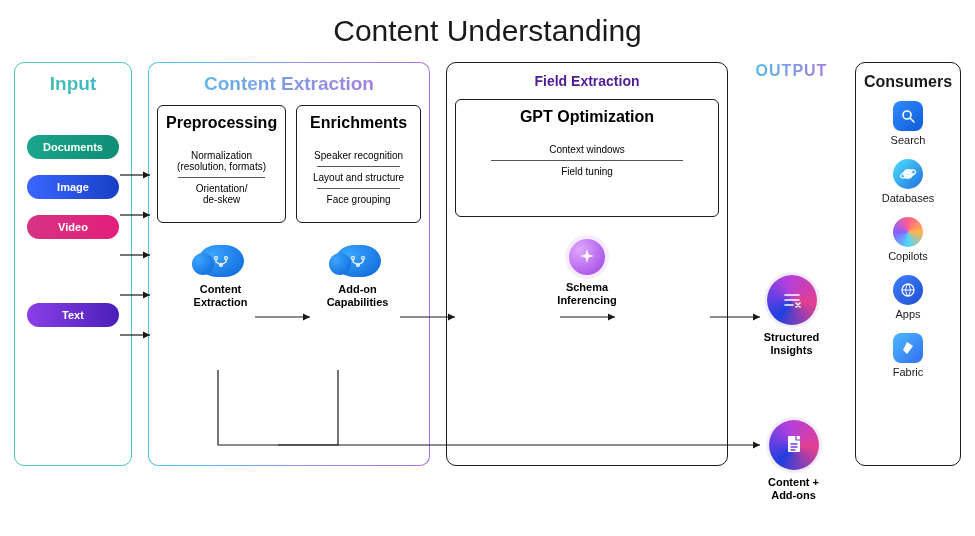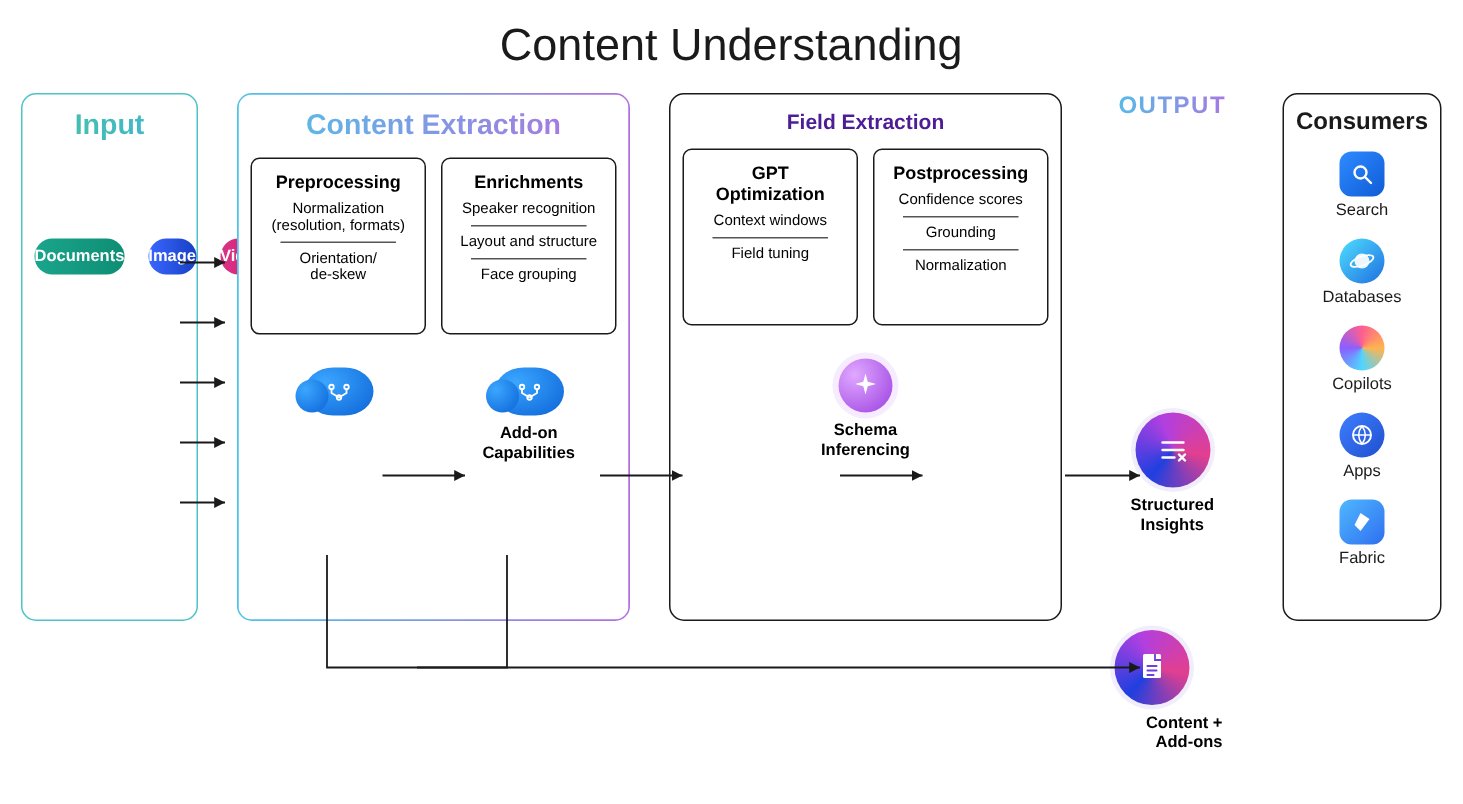--- a/index.html
+++ b/index.html
@@ -16,22 +16,22 @@
     font-size: 30px;
     font-weight: 400;
     color: #1a1a1a;
     padding-top: 14px;
     padding-bottom: 14px;
   }
   .row {
     display: flex;
     align-items: stretch;
     padding: 0 14px;
-    gap: 26px;
-    height: 352px;
+    gap: 16px;
+    height: 404px;
   }
   .panel {
     border: 1px solid;
     border-radius: 10px;
     padding: 10px 8px 10px;
     position: relative;
   }
   .panel-title {
     text-align: center;
     font-weight: 600;
@@ -46,21 +46,21 @@
     border: 1px solid #4dc3c9;
     position: relative;
   }
   .input-col .panel-title {
     background: linear-gradient(90deg,#46c2a5,#3fb5d4);
     -webkit-background-clip: text;
     background-clip: text;
     color: transparent;
     font-size: 19px;
   }
-  .pill-stack { display:flex; flex-direction:row; gap:16px; margin-top:40px; align-items:center;}
+  .pill-stack { display:flex; flex-direction:column; gap:16px; margin-top:40px; align-items:center;}
   .pill {
     width: 92px;
     height: 24px;
     border-radius: 12px;
     color:#fff;
     font-size:11px;
     font-weight:600;
     display:flex; align-items:center; justify-content:center;
   }
   .pill-doc   { background: linear-gradient(90deg,#1aa58c,#0e8e74);}
@@ -96,21 +96,21 @@
   .sub-row { display:flex; gap:10px; margin-top:6px;}
   .sub-box {
     flex:1;
     border:1px solid #1a1a1a;
     border-radius:6px;
     padding:8px 8px;
     text-align:center;
     font-size:10px;
     min-height:118px;
   }
-  .sub-box h4 { font-size:12px; font-weight:700; margin-bottom:6px;}
+  .sub-box h4 { font-size:16px; font-weight:700; margin-bottom:18px;}
   .sub-box .divline { border-top:1px solid #555; margin:5px auto; width:78%;}
   .cloud-row { display:flex; gap:10px; margin-top:22px; align-items:flex-start;}
   .cloud-item { flex:1; text-align:center; font-size:11px; font-weight:600;}
   .cloud-item .label { margin-top:6px; line-height:1.2; white-space:pre-line;}
   .cloud-icon {
     width:46px; height:32px; margin:0 auto;
     background: radial-gradient(ellipse at 30% 30%,#3ba6ff,#0b63d6);
     border-radius: 50% / 60%;
     position:relative;
     display:flex;align-items:center;justify-content:center;
@@ -160,24 +160,24 @@
   }
   .cons-icon.blue { background:linear-gradient(135deg,#2f8bff,#0f5cd6);}
   .cons-icon.planet { background:linear-gradient(135deg,#4fdfff,#1f6fe0); border-radius:50%;}
   .cons-icon.copilot { background:conic-gradient(#ff5e8f,#ffb44f,#4fd6ff,#8b5eff,#ff5e8f);border-radius:50%;}
   .cons-icon.apps { background:linear-gradient(135deg,#3f7fff,#1f4fd0);border-radius:50%;}
   .cons-icon.fabric { background:linear-gradient(135deg,#4fb8ff,#2f6ff0);border-radius:8px;}
 
   
   .below-out {
     position:absolute;
-    left: 720px;
+    left: 746px;
     top: 420px;
     width:95px;
-    text-align:right;
+    text-align:center;
   }
   
   svg.arrows { position:absolute; top:0; left:0; pointer-events:none;}
   .arrow-line { stroke:#1a1a1a; stroke-width:1.2; fill:none;}
   .arrow-head { fill:#1a1a1a;}
 </style>
 </head>
 <body>
 
 <div class="page-title">Content Understanding</div>
@@ -218,20 +218,22 @@
         <div class="cloud-icon">
           <svg width="18" height="14" viewBox="0 0 18 14">
               <g stroke="#fff" stroke-width="1.2" fill="none">
                 <circle cx="4" cy="4" r="1.5"></circle>
                 <circle cx="14" cy="4" r="1.5"></circle>
                 <circle cx="9" cy="11" r="1.5"></circle>
                 <path d="M4 5v3l5 3M14 5v3l-5 3"></path>
               </g>
             </svg>
         </div>
+        <div class="label">Content
+Extraction</div>
       </div>
       <div class="cloud-item">
         <div class="cloud-icon">
           <svg width="18" height="14" viewBox="0 0 18 14">
               <g stroke="#fff" stroke-width="1.2" fill="none">
                 <circle cx="4" cy="4" r="1.5"></circle>
                 <circle cx="14" cy="4" r="1.5"></circle>
                 <circle cx="9" cy="11" r="1.5"></circle>
                 <path d="M4 5v3l5 3M14 5v3l-5 3"></path>
               </g>
@@ -244,28 +246,20 @@
   </div>
 
   <div class="panel mid-col fe-col">
     <div class="panel-title">Field Extraction</div>
     <div class="sub-row">
       <div class="sub-box">
         <h4>GPT Optimization</h4>
         <div>Context windows</div>
         <div class="divline"></div>
         <div>Field tuning</div>
-      </div>
-      <div class="sub-box">
-        <h4>Postprocessing</h4>
-        <div>Confidence scores</div>
-        <div class="divline"></div>
-        <div>Grounding</div>
-        <div class="divline"></div>
-        <div>Normalization</div>
       </div>
     </div>
     <div class="cloud-row">
       <div class="cloud-item">
         <div class="schema-icon">
           <svg width="16" height="16" viewBox="0 0 16 16">
               <path fill="#fff" d="M8 0l1.5 5.5L15 7l-5.5 1.5L8 14l-1.5-5.5L1 7l5.5-1.5z"></path>
             </svg>
         </div>
         <div class="label">Schema

